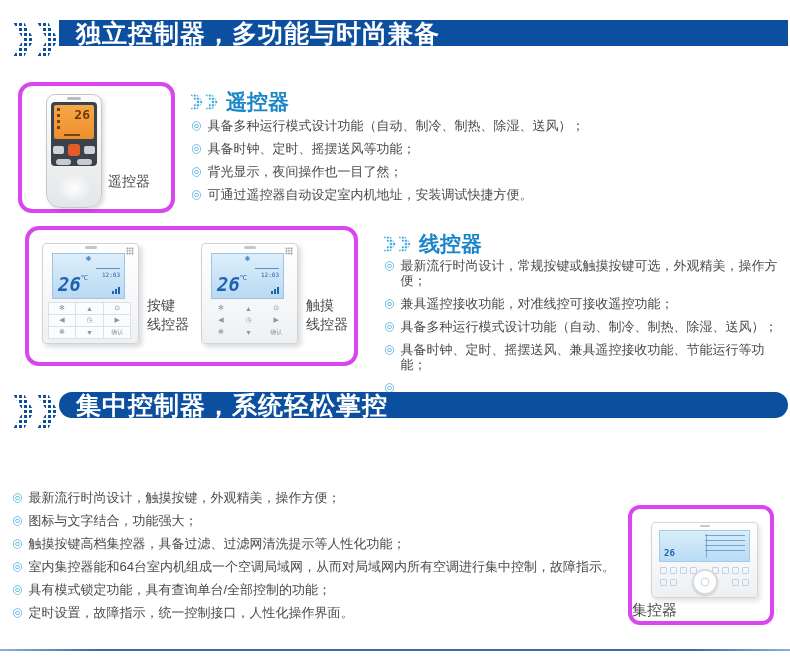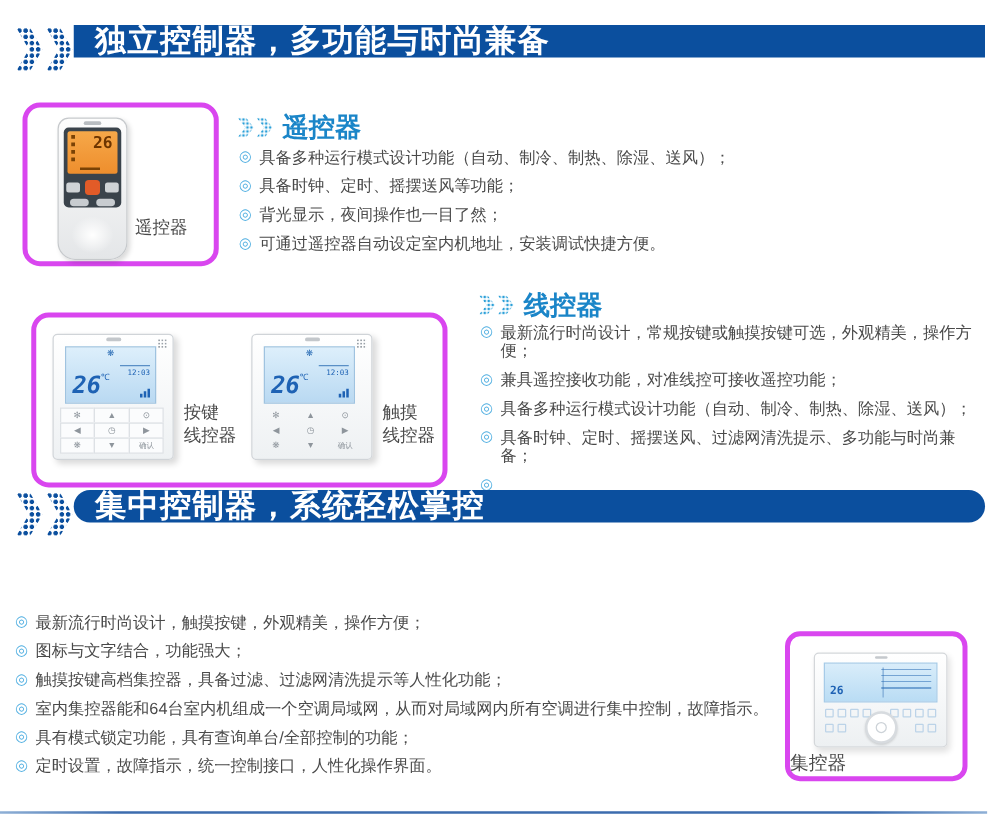--- a/index.html
+++ b/index.html
@@ -159,21 +159,21 @@
     <li>
         <span class="bm">◎</span>
         <span>背光显示，夜间操作也一目了然；</span>
       </li>
     <li>
         <span class="bm">◎</span>
         <span>可通过遥控器自动设定室内机地址，安装调试快捷方便。</span>
       </li>
   </ul>
 
-  <div class="devbox" style="left:25px;top:250px;width:333px;height:140px;">
+  <div class="devbox" style="left:25px;top:226px;width:333px;height:140px;">
 
     <div class="wc" style="left:13px;top:13px;">
       <span class="wc-brand"></span>
       <span class="wc-qr"></span>
       <div class="wc-lcd">
         <span class="wc-fan">❋</span>
         <span class="wc-temp"><b>26</b><i>℃</i></span>
         <span class="wc-line"></span>
         <span class="wc-time">12:03</span>
         <span class="wc-bars">
@@ -242,21 +242,21 @@
     <li>
         <span class="bm">◎</span>
         <span>兼具遥控接收功能，对准线控可接收遥控功能；</span>
       </li>
     <li>
         <span class="bm">◎</span>
         <span>具备多种运行模式设计功能（自动、制冷、制热、除湿、送风）；</span>
       </li>
     <li>
         <span class="bm">◎</span>
-        <span>具备时钟、定时、摇摆送风、过滤网清洗提示、多功能与时尚兼备；</span>
+        <span>具备时钟、定时、摇摆送风、兼具遥控接收功能、节能运行等功能；</span>
       </li>
     <li>
         <span class="bm">◎</span>
       </li>
   </ul>
 
   <div class="chevrons" style="left:13px;top:394px;">
     <span class="chev big"></span>
     <span class="chev big"></span>
   </div>

